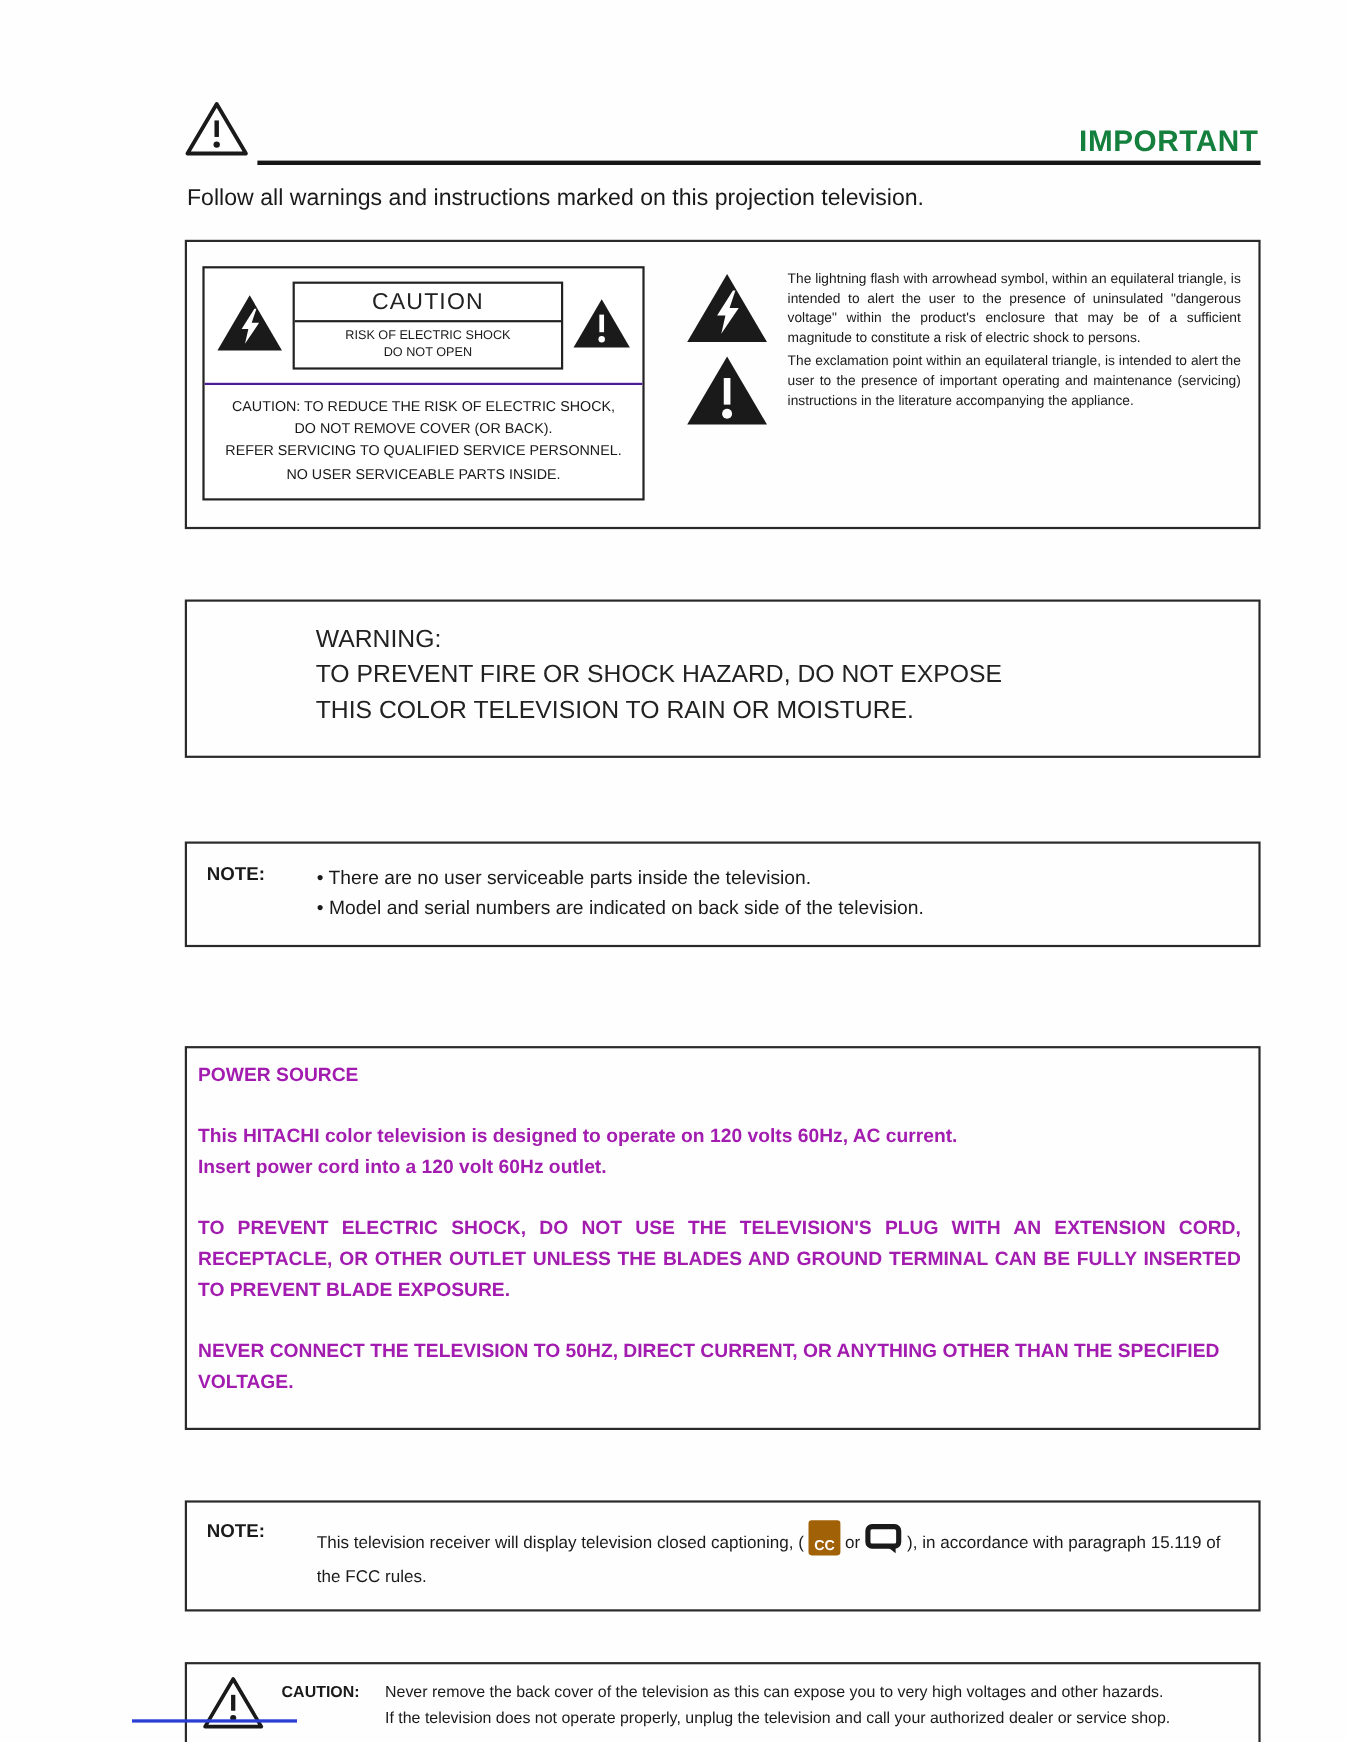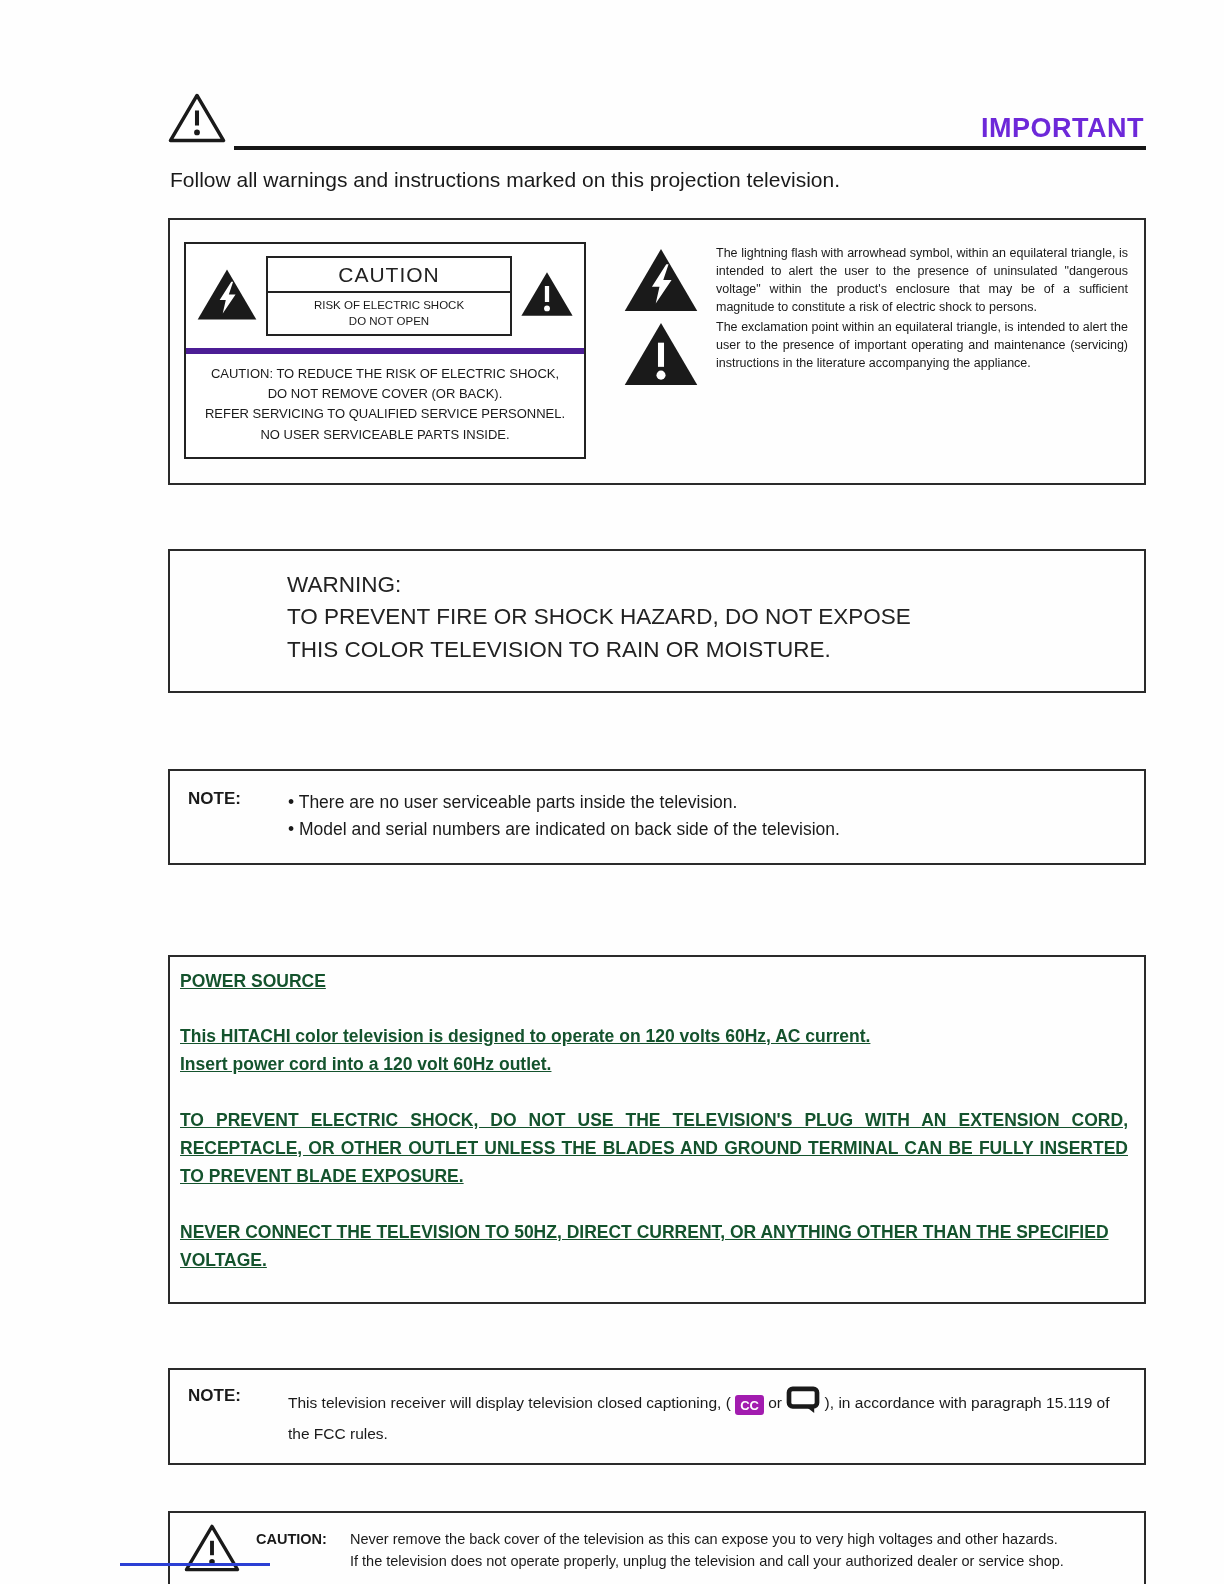--- a/index.html
+++ b/index.html
@@ -19,39 +19,39 @@
     top: 0;
     width: 978px;
   }
 
   
   .page-header { position: relative; margin-top: 88px; height: 62px; }
   .page-header .hdr-icon { position: absolute; left: 0; bottom: 2px; }
   .header-rule { position: absolute; left: 66px; right: 0; bottom: 0; height: 4px; background: #161616; }
   .page-title {
     position: absolute; right: 2px; bottom: 6px; margin: 0;
-    font-size: 27px; font-weight: bold; letter-spacing: 0.5px; color: #6d28d9;
+    font-size: 27px; font-weight: bold; letter-spacing: 0.5px; color: #15803d;
   }
 
   .intro { margin: 18px 0 0 2px; font-size: 21px; }
 
   
   .panel {
     margin-top: 26px;
     border: 2px solid #2a2a2a;
     padding: 22px 16px 24px 14px;
     display: flex;
     gap: 36px;
   }
   .shock-box { width: 402px; border: 2px solid #222; background: #fff; flex-shrink: 0; }
   .tri-row { display: flex; align-items: center; padding: 12px 10px; gap: 8px; }
   .center-label { border: 2px solid #222; flex: 1; text-align: center; }
   .caution-word { font-size: 21px; letter-spacing: 1px; padding: 5px 4px 4px; color: #222; }
   .risk-lines { border-top: 2px solid #222; font-size: 11.5px; padding: 4px 2px 5px; line-height: 1.4; }
-  .shock-text { border-top: 6px solid #4c1d95; text-align: center; font-size: 13px; line-height: 1.55; padding: 10px 4px 12px; }
+  .shock-text { border-top: 2px solid #4c1d95; text-align: center; font-size: 13px; line-height: 1.55; padding: 10px 4px 12px; }
 
   .symbol-desc { flex: 1; display: flex; flex-direction: column; padding-top: 2px; }
   .desc-row { display: flex; gap: 16px; align-items: flex-start; }
   .desc-row .d-icon { flex-shrink: 0; margin-top: 2px; }
   .desc-row p { margin: 0; font-size: 12.5px; line-height: 1.45; text-align: justify; }
 
   
   .warning-box {
     margin-top: 64px;
     border: 2px solid #2a2a2a;
@@ -72,39 +72,38 @@
   .note-box ul { list-style: none; margin: 0; padding: 0; font-size: 17.5px; line-height: 1.55; }
   .note-box li::before { content: "• "; }
 
   
   .power-box {
     margin-top: 90px;
     border: 2px solid #2a2a2a;
     padding: 14px 16px 28px 10px;
     font-weight: bold;
     font-size: 17.5px;
-    color: #14532d;
-    text-decoration: underline;
+    color: #a21caf;
   }
   .power-box h2 { margin: 0 0 30px 0; font-size: 17.5px; }
   .power-box .p1 div { line-height: 1.6; }
   .power-box p { margin: 28px 0 0 0; line-height: 1.6; }
   .power-box p.just { text-align: justify; }
 
   
   .cc-note-box {
     margin-top: 64px;
     border: 2px solid #2a2a2a;
     padding: 16px 20px 16px 18px;
     display: flex;
   }
   .cc-text { margin: 0; font-size: 15.5px; line-height: 1.65; white-space: pre-wrap; }
   .cc-badge {
-    display: inline-block; background: #a21caf; color: #fff; font-weight: bold;
-    font-size: 13px; line-height: 1; padding: 4px 5px 3px; border-radius: 3px;
+    display: inline-block; background: #a16207; color: #fff; font-weight: bold;
+    font-size: 13px; line-height: 1; padding: 16px 5px 3px; border-radius: 3px;
     vertical-align: -2px; white-space: normal;
   }
   .cc-bubble { display: inline-block; vertical-align: -6px; }
 
   
   .caution-footer {
     margin-top: 46px;
     border: 2px solid #2a2a2a;
     padding: 10px 14px 12px;
     display: flex;

